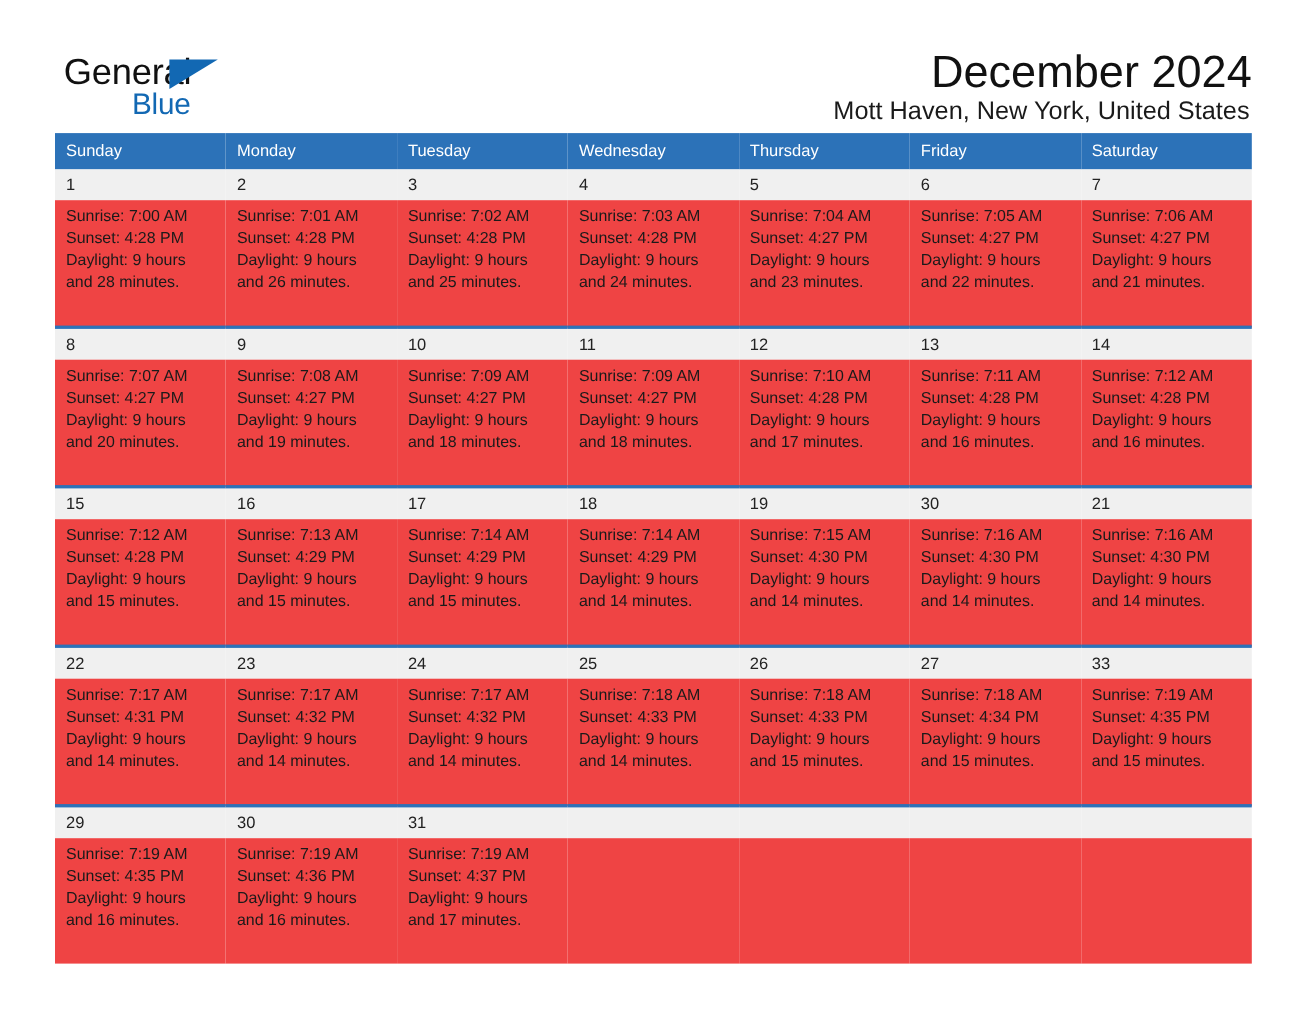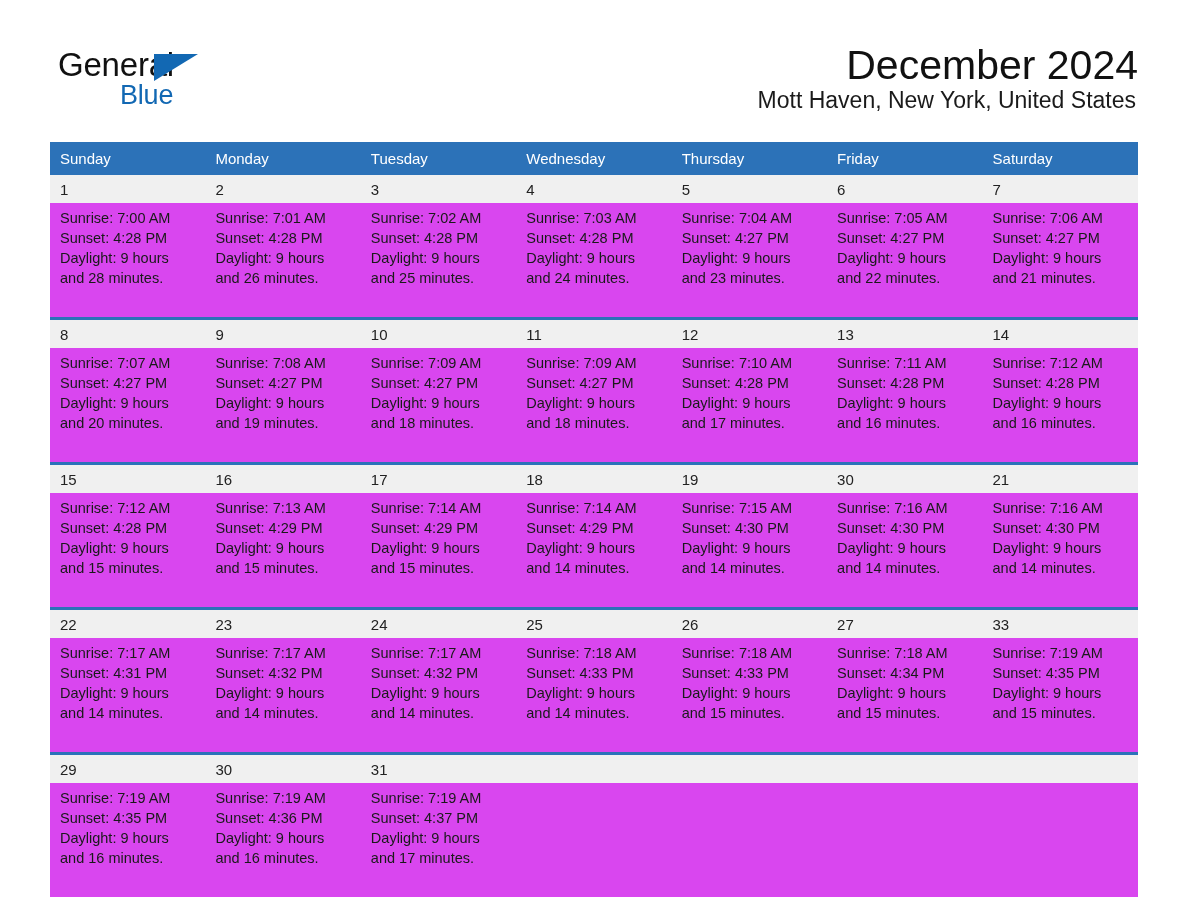--- a/index.html
+++ b/index.html
@@ -88,21 +88,21 @@
     font-size: 23px;
     line-height: 28px;
     color: #1a1a1a;
     padding-right: 2px;
     margin-top: 0;
     white-space: nowrap;
   }
 
   
   .calendar {
-    margin-top: 28px;
+    margin-top: 7px;
     width: 1088px;
     border-collapse: collapse;
     table-layout: fixed;
   }
   .calendar th {
     background: #2c72b8;
     color: #ffffff;
     font-size: 15px;
     font-weight: 400;
     text-align: left;
@@ -117,21 +117,21 @@
     color: #222222;
     padding: 7px 0 6px 10px;
     vertical-align: top;
     height: 13px;
     line-height: 15px;
   }
   .daynum-cell.first-row {
     border-top: none;
   }
   .info-cell {
-    background: #d946ef;
+    background: #ef4444;
     font-size: 14.5px;
     line-height: 20px;
     color: #1a1a1a;
     padding: 5px 6px 19px 10px;
     vertical-align: top;
     height: 90px;
   }
   .info-cell .line {
     white-space: nowrap;
   }

